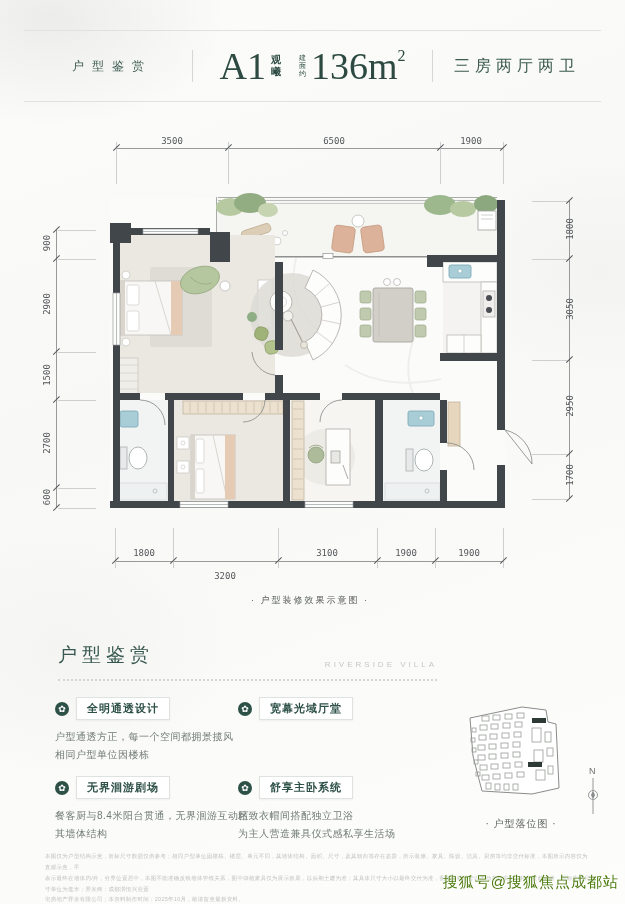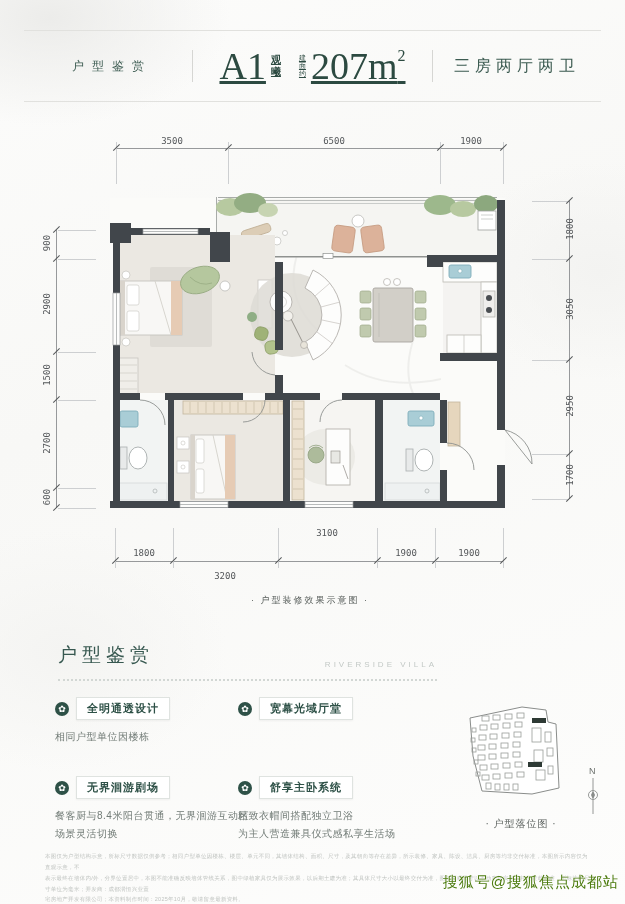--- a/index.html
+++ b/index.html
@@ -14,21 +14,21 @@
     color:#2c4a41;
   }
   .abs{position:absolute;}
   
   .hdr{position:absolute;top:30px;left:24px;right:24px;height:70px;
        border-top:1px solid #e1e1de;border-bottom:1px solid #e1e1de;
        display:flex;align-items:center;}
   .hdr-cell{display:flex;align-items:center;justify-content:center;}
   .hdr-left{width:160px;font-size:12px;letter-spacing:8px;color:#3c5b51;padding-left:8px;}
   .hdr-right{width:168px;font-size:16px;letter-spacing:5px;color:#3c5b51;}
-  .hdr-center{flex:1;display:flex;align-items:center;justify-content:center;text-decoration:underline;}
+  .hdr-center{flex:1;display:flex;align-items:center;justify-content:center;}
   .vdiv{width:1px;height:32px;background:#d6d6d3;}
   .big-serif{font-family:"Liberation Serif",serif;font-size:38px;color:#2c4a41;line-height:1;}
   .unit-sub{display:flex;flex-direction:column;margin-left:5px;font-size:10px;line-height:1.2;color:#2c4a41;font-weight:bold;}
   .area-prefix{width:9px;font-size:7px;line-height:1.15;word-break:break-all;color:#2c4a41;margin:0 3px 0 18px;}
   sup.sq{font-size:16px;font-family:"Liberation Serif",serif;vertical-align:18px;}
   
   .dl{position:absolute;background:#97999b;}
   .ext{position:absolute;background:#cdcfd1;}
   .tk{position:absolute;width:9px;height:1.2px;background:#55585a;transform:rotate(-45deg);}
   .dim{position:absolute;width:44px;text-align:center;font-family:"DejaVu Sans Mono",monospace;
@@ -66,21 +66,21 @@
 <div class="hdr">
   <div class="hdr-cell hdr-left">户型鉴赏</div>
   <div class="vdiv"></div>
   <div class="hdr-cell hdr-center">
     <span class="big-serif">A1</span>
     <span class="unit-sub">
       <span>观</span>
       <span>曦</span>
     </span>
     <span class="area-prefix">建面约</span>
-    <span class="big-serif"><span>207m</span><sup class="sq">2</sup></span>
+    <span class="big-serif"><span>136m</span><sup class="sq">2</sup></span>
   </div>
   <div class="vdiv"></div>
   <div class="hdr-cell hdr-right">三房两厅两卫</div>
 </div>
 
 <div>
 
   <div class="dl" style="left:116px;top:148px;width:387px;height:1px"></div>
   <div class="ext" style="left:116px;top:142px;width:1px;height:42px"></div>
   <div class="ext" style="left:228px;top:142px;width:1px;height:42px"></div>
@@ -102,21 +102,21 @@
   <div class="ext" style="left:435px;top:528px;width:1px;height:40px"></div>
   <div class="ext" style="left:503px;top:528px;width:1px;height:40px"></div>
   <div class="tk" style="left:111px;top:560px"></div>
     <div class="tk" style="left:169px;top:560px"></div>
   <div class="tk" style="left:274px;top:560px"></div>
     <div class="tk" style="left:373px;top:560px"></div>
   <div class="tk" style="left:431px;top:560px"></div>
     <div class="tk" style="left:499px;top:560px"></div>
   <span class="dim" style="left:122px;top:548px">1800</span>
   <span class="dim" style="left:203px;top:571px">3200</span>
-  <span class="dim" style="left:305px;top:528px">3100</span>
+  <span class="dim" style="left:305px;top:548px">3100</span>
   <span class="dim" style="left:384px;top:548px">1900</span>
   <span class="dim" style="left:447px;top:548px">1900</span>
 
   <div class="dl" style="left:56px;top:230px;width:1px;height:278px"></div>
   <div class="ext" style="left:58px;top:230px;width:38px;height:1px"></div>
   <div class="ext" style="left:58px;top:259px;width:38px;height:1px"></div>
   <div class="ext" style="left:58px;top:352px;width:38px;height:1px"></div>
   <div class="ext" style="left:58px;top:400px;width:38px;height:1px"></div>
   <div class="ext" style="left:58px;top:488px;width:38px;height:1px"></div>
   <div class="ext" style="left:58px;top:508px;width:38px;height:1px"></div>
@@ -384,37 +384,38 @@
 <div class="sec-title">户型鉴赏</div>
 <div class="sec-sub">RIVERSIDE VILLA</div>
 <div class="sec-line"></div>
 
 <div class="feat" style="left:55px;top:697px">
   <div class="feat-head">
     <span class="feat-icon">✿</span>
     <span class="feat-title">全明通透设计</span>
   </div>
   <div class="feat-desc">
+    <div>户型通透方正，每一个空间都拥景揽风</div>
     <div>相同户型单位因楼栋</div>
   </div>
 </div>
 <div class="feat" style="left:238px;top:697px">
   <div class="feat-head">
     <span class="feat-icon">✿</span>
     <span class="feat-title">宽幕光域厅堂</span>
   </div>
 </div>
 <div class="feat" style="left:55px;top:776px">
   <div class="feat-head">
     <span class="feat-icon">✿</span>
     <span class="feat-title">无界洄游剧场</span>
   </div>
   <div class="feat-desc">
     <div>餐客厨与8.4米阳台贯通，无界洄游互动区</div>
-    <div>场景灵活切换</div>
+    <div>其墙体结构</div>
   </div>
 </div>
 <div class="feat" style="left:238px;top:776px">
   <div class="feat-head">
     <span class="feat-icon">✿</span>
     <span class="feat-title">舒享主卧系统</span>
   </div>
   <div class="feat-desc">
     <div>精致衣帽间搭配独立卫浴</div>
     <div>为主人营造兼具仪式感私享生活场</div>

